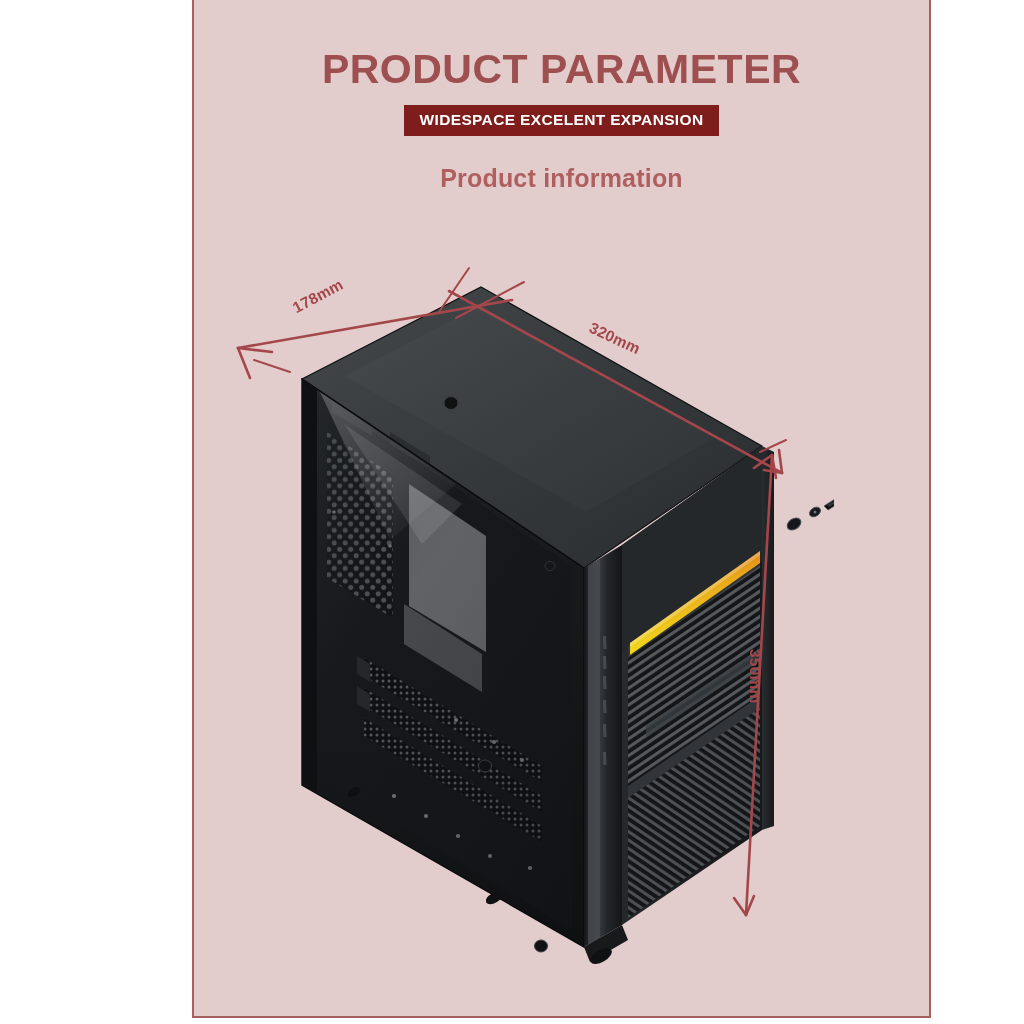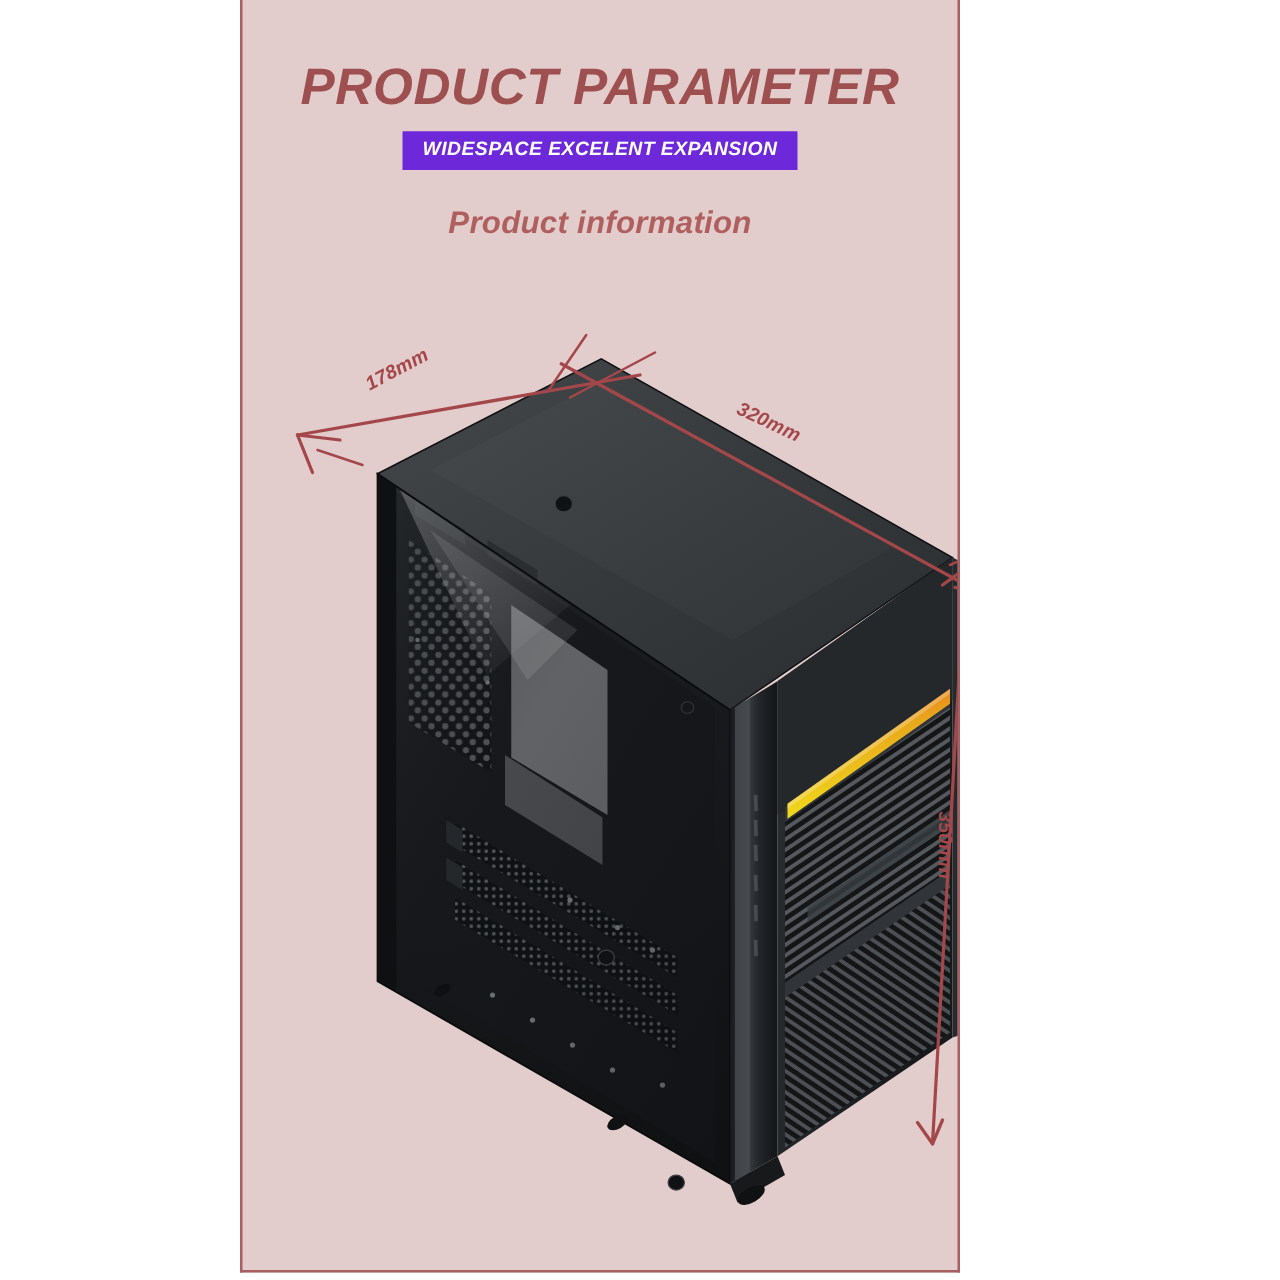--- a/index.html
+++ b/index.html
@@ -8,47 +8,46 @@
     background:#ffffff;
     font-family:"Liberation Sans", sans-serif;
     overflow:hidden;
     position:relative;
   }
 
   
   #poster{
     position:absolute;
     left:192px;top:0px;
-    width:576px;height:1018px;
+    width:739px;height:1018px;
     background:#e3cccc;
     border:2px solid #a85f61;
     border-top:none;
     box-sizing:border-box;
     overflow:hidden;
-    font-style:italic;
   }
 
   
   #header{
     position:absolute;left:0;top:0;width:100%;
     text-align:center;
   }
   #title{
     margin:0;
     padding-top:48px;
     font-size:41px;
     font-weight:bold;
     letter-spacing:0.5px;
     color:#9e4f4f;
     line-height:1.05;
   }
   #subtitle-bar{
     display:inline-block;
     margin-top:14px;
-    background:#6d28d9;
+    background:#7f1d1d;
     color:#ffffff;
     font-size:15.5px;
     font-weight:bold;
     letter-spacing:0.35px;
     padding:7px 16px 8px 16px;
     line-height:1;
   }
   #tagline{
     margin:0;
     padding-top:28px;

